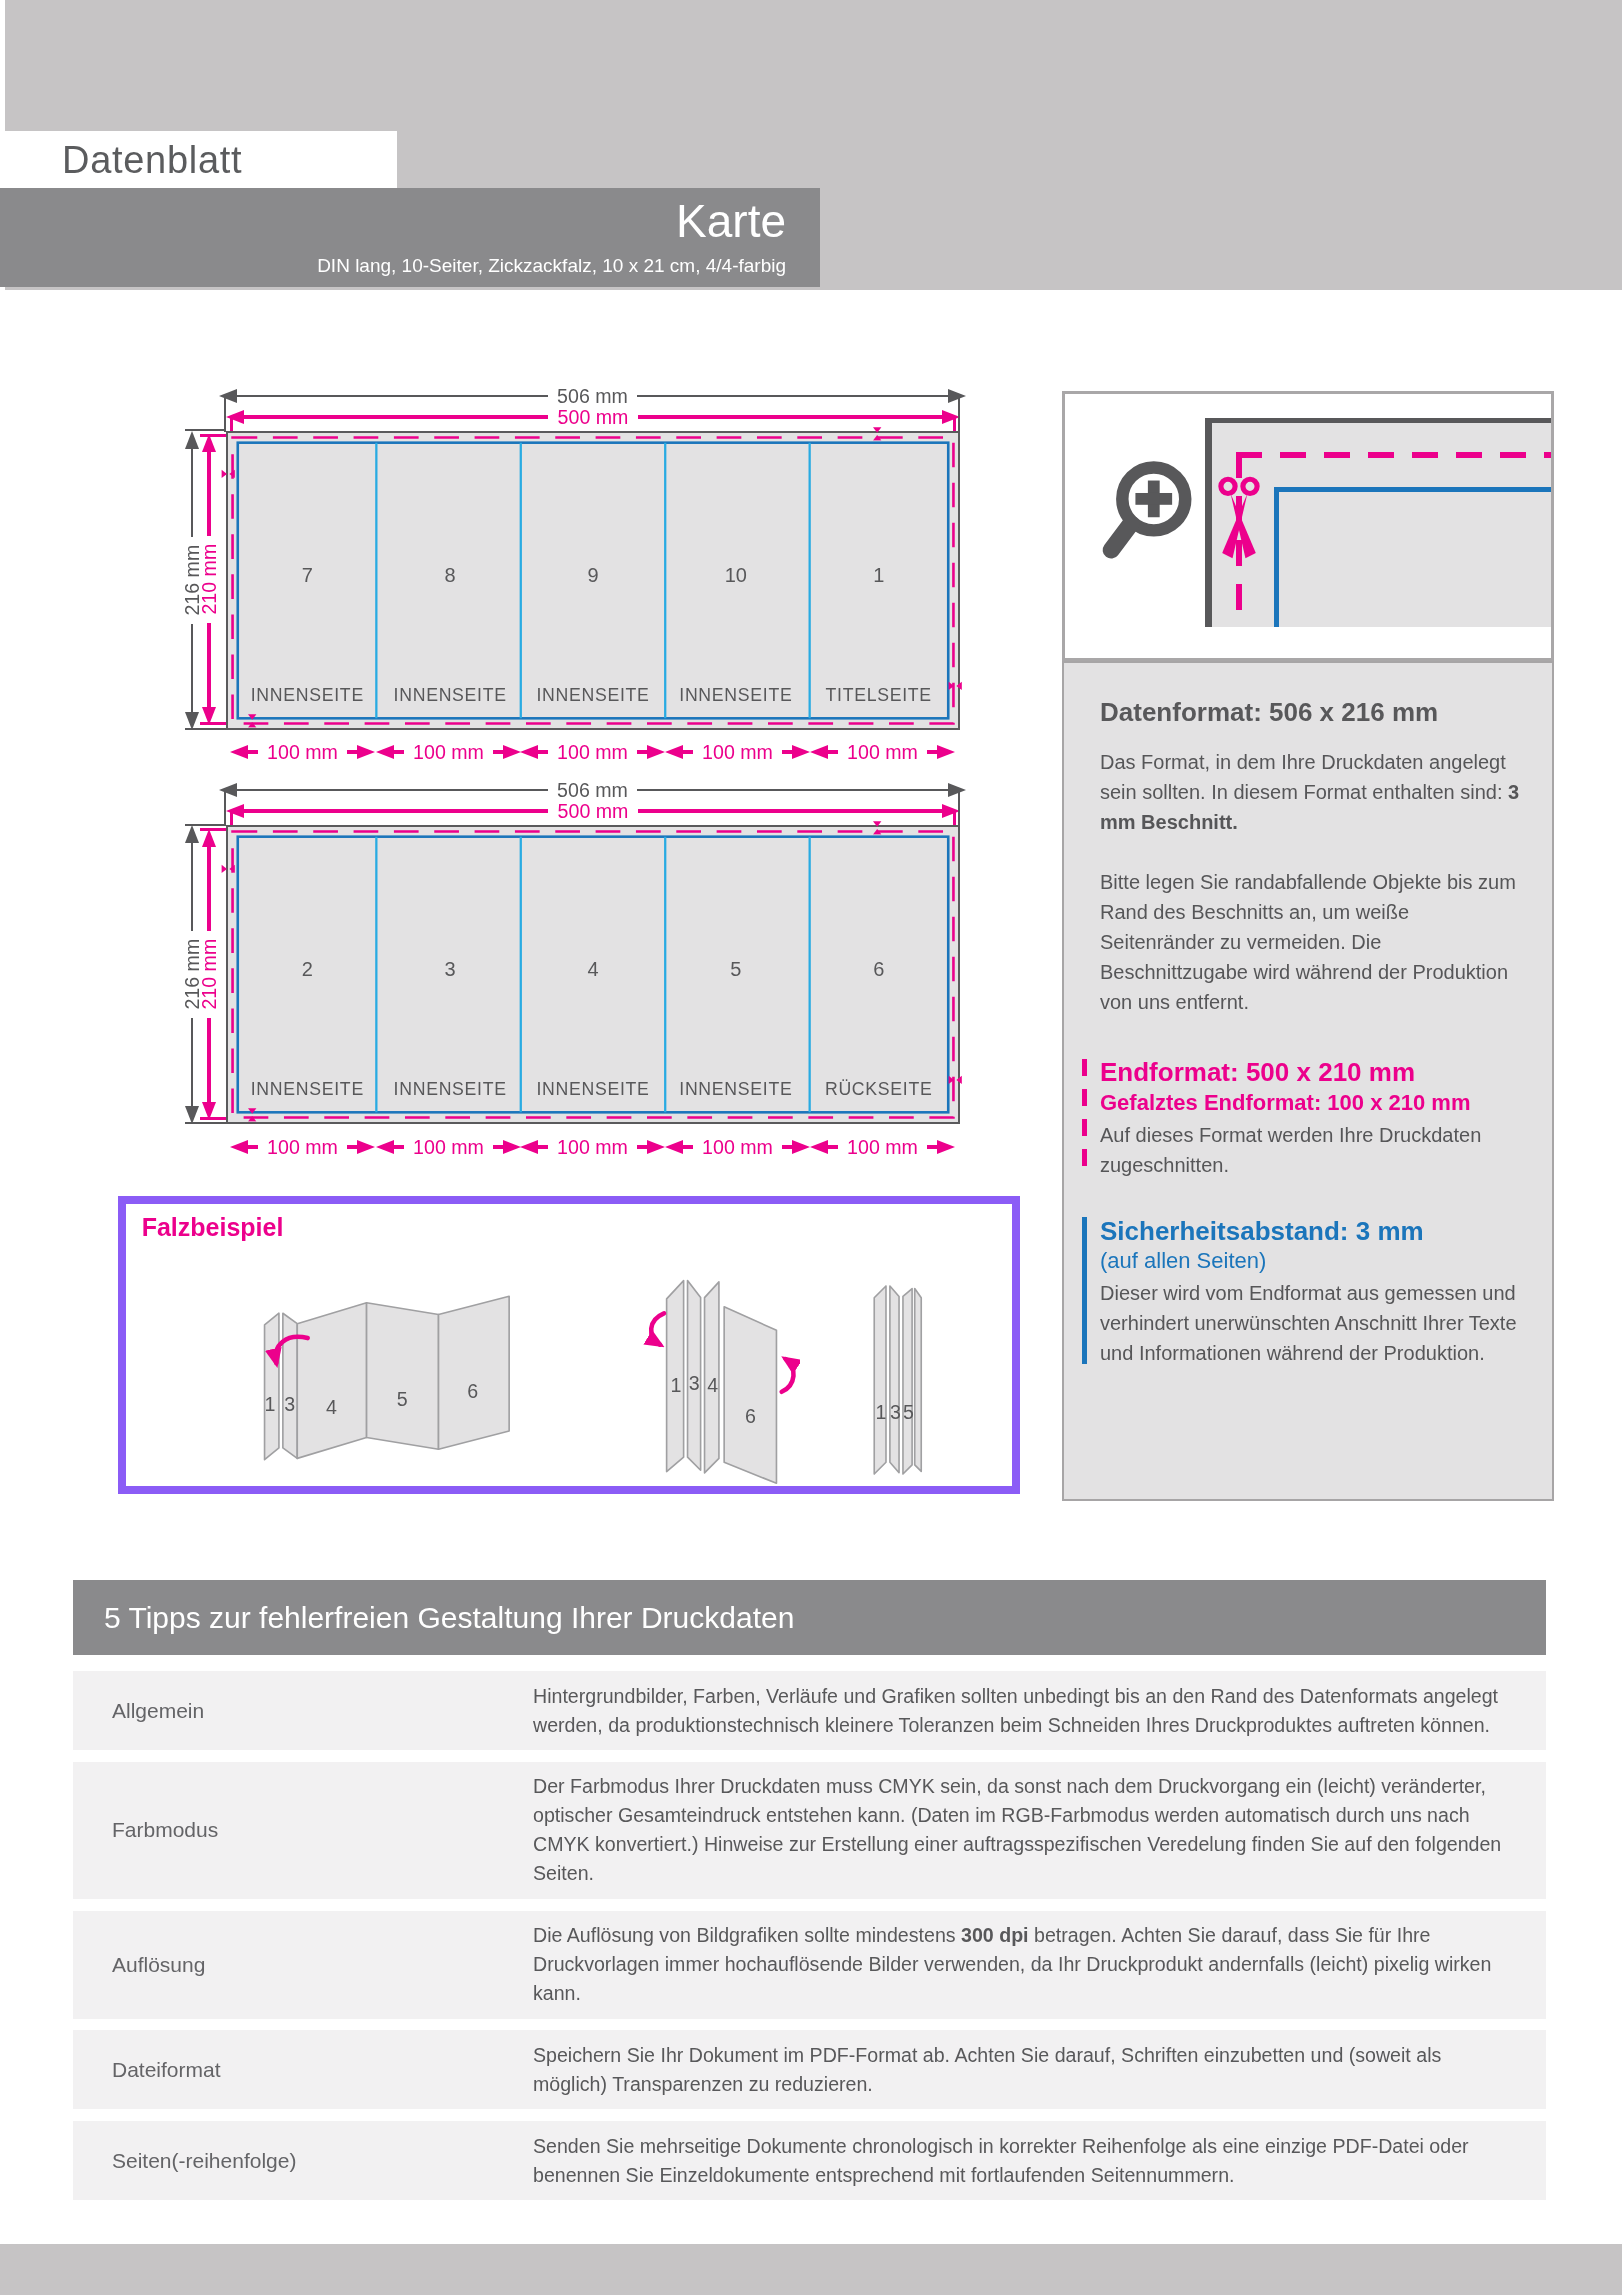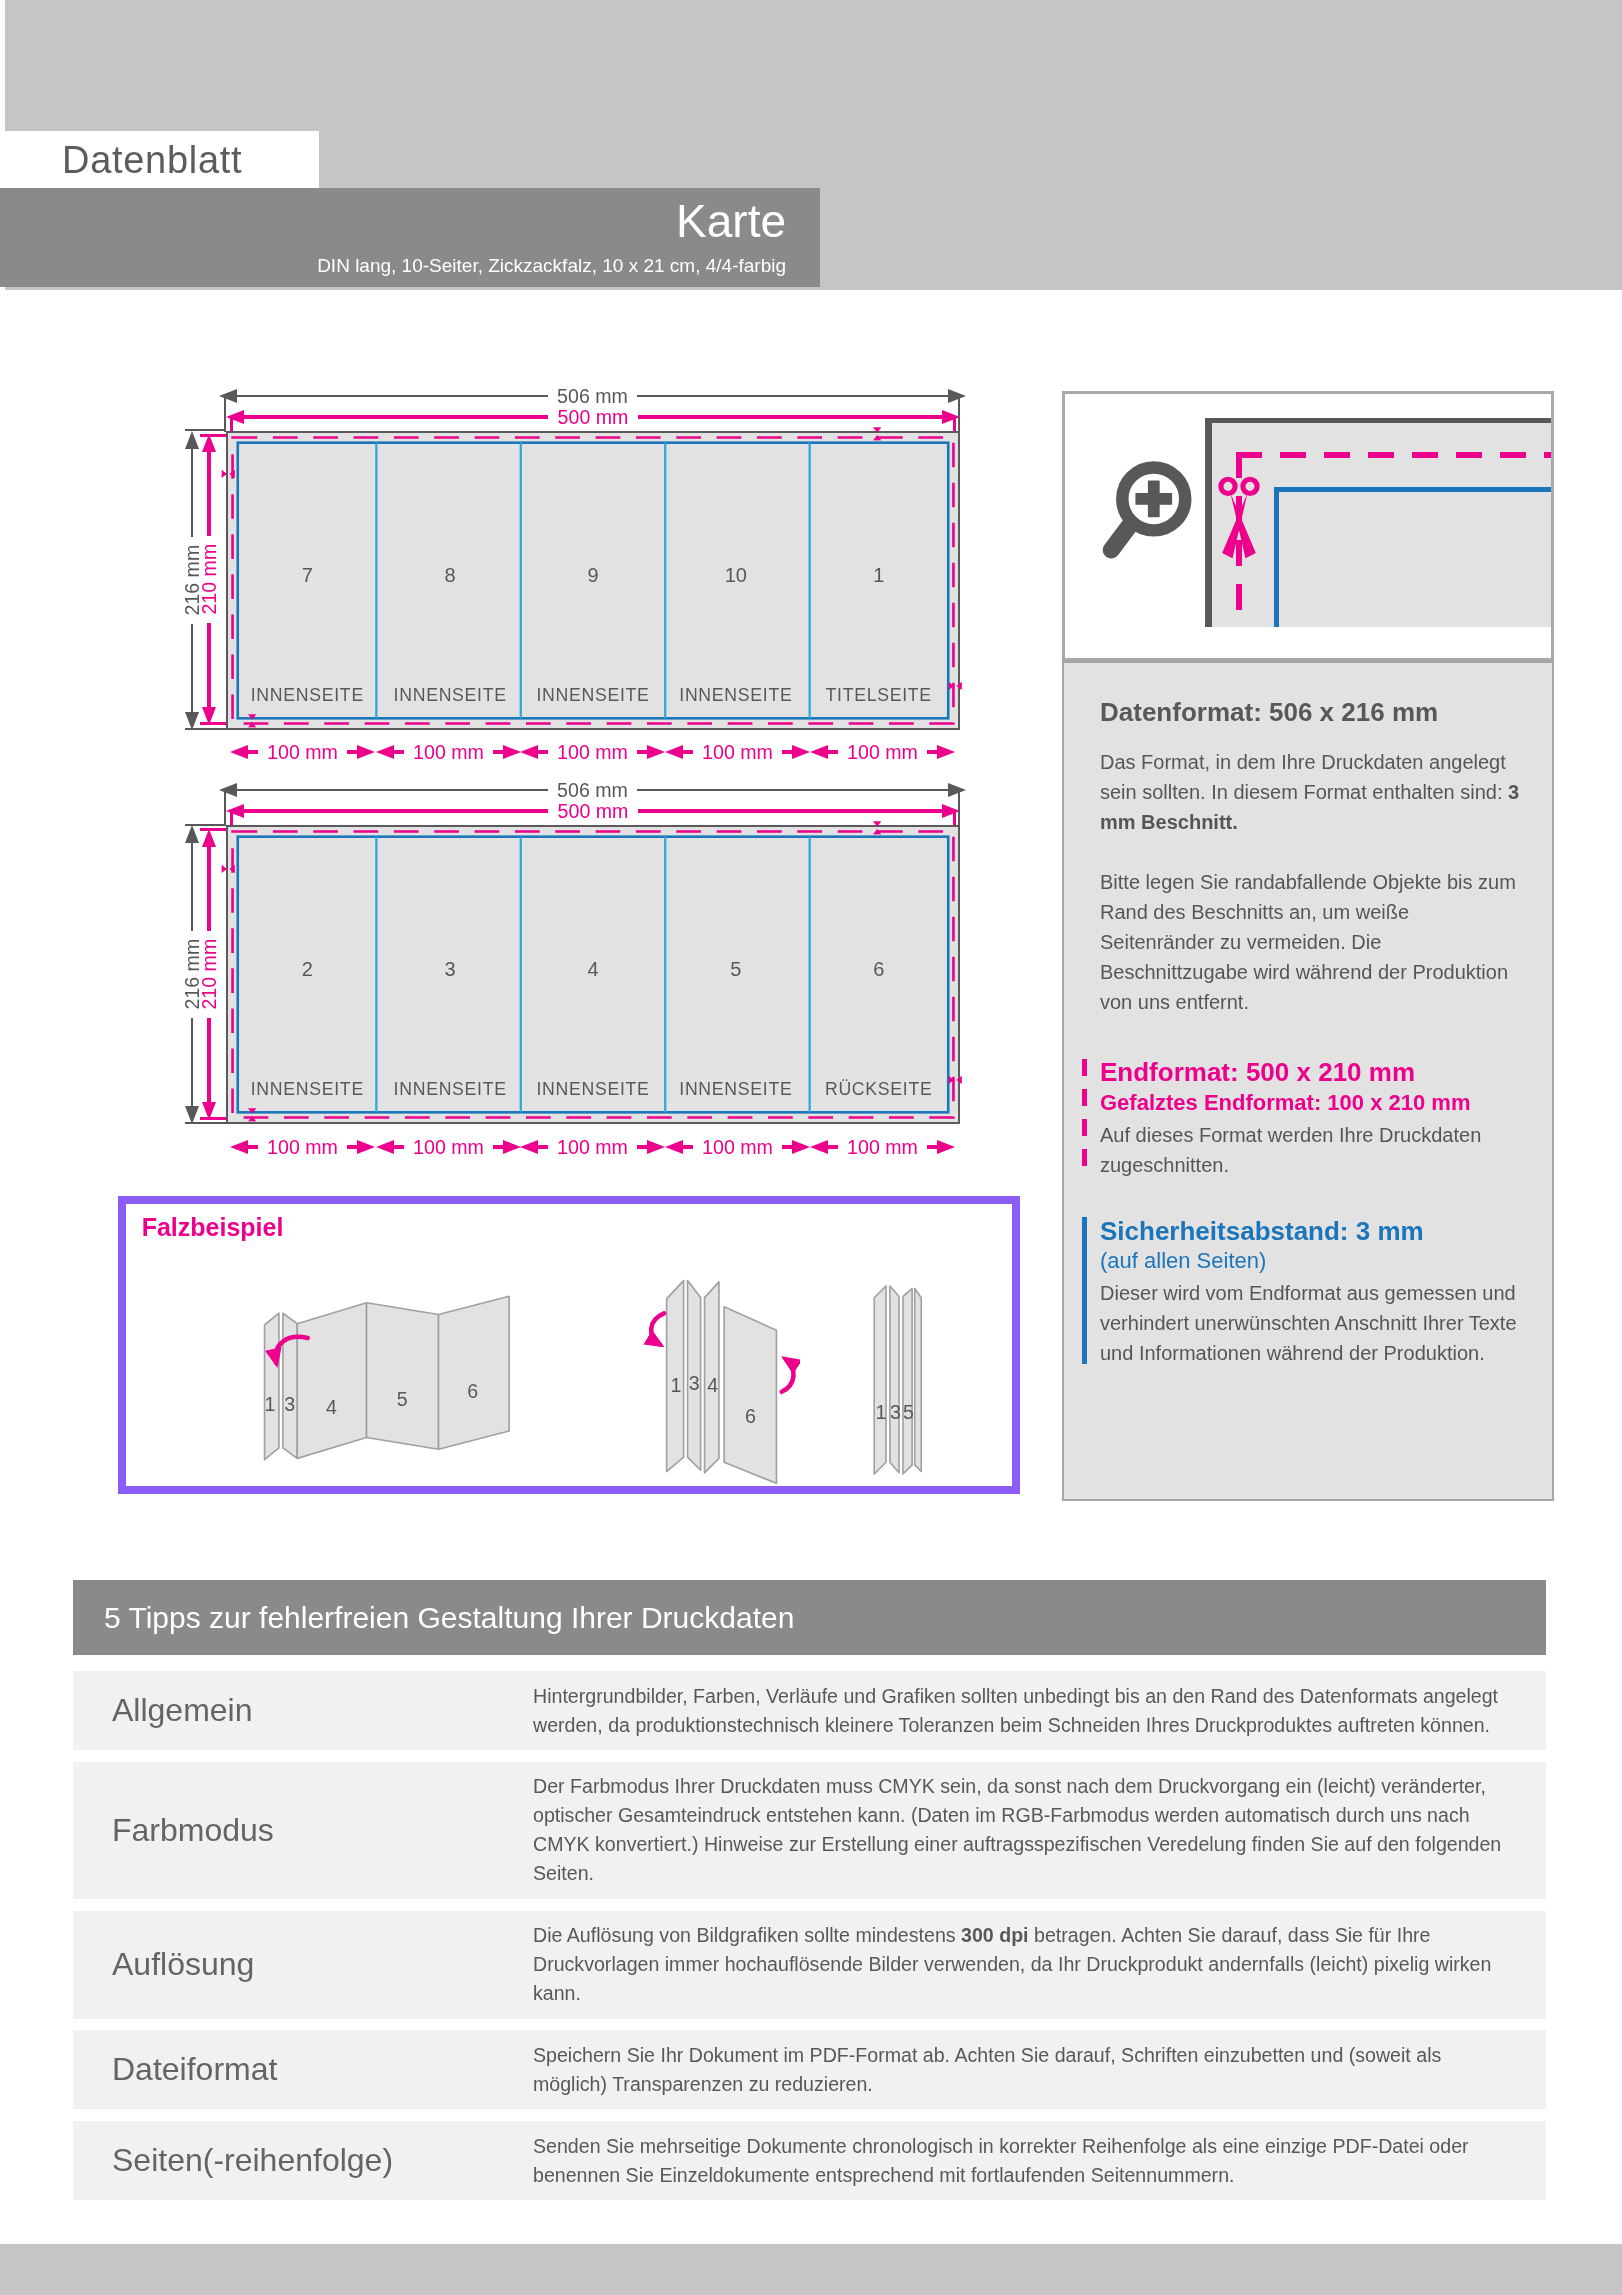--- a/index.html
+++ b/index.html
@@ -2,21 +2,21 @@
 <html style="font-size:10.5px"><head>
 <meta charset="utf-8">
 <style>
   html,body{margin:0;padding:0;background:#999;}
   .page{position:relative;width:1623px;height:2295px;background:#ffffff;overflow:hidden;
         font-family:"Liberation Sans","DejaVu Sans",sans-serif;color:#58585a;}
   .abs{position:absolute;}
 
   
   .top-band{left:5.2px;top:0;width:1618px;height:290px;background:#c6c4c5;}
-  .sheet-box{left:0;top:131px;width:319px;height:58px;background:#ffffff;display:flex;align-items:center;}
+  .sheet-box{left:0;top:131px;width:397px;height:58px;background:#ffffff;display:flex;align-items:center;}
   .sheet-box span{padding-left:62px;font-size:38px;color:#5b5c5e;letter-spacing:0.7px;}
   .title-band{left:0;top:188px;width:820px;height:99px;background:#8a8a8c;display:flex;flex-direction:column;
               align-items:flex-end;justify-content:center;padding-right:34px;box-sizing:border-box;}
   .title-band .t1{color:#fff;font-size:46px;line-height:1;}
   .title-band .t2{color:#fff;font-size:19px;margin-top:10.5px;}
 
   
   .hdim{position:absolute;display:flex;align-items:center;height:26px;}
   .vdim{position:absolute;display:flex;flex-direction:column;align-items:center;width:26px;}
   .gray{color:#58585a;}
@@ -69,21 +69,21 @@
 
   
   .dd{position:absolute;}
 
   
   .tips-head{left:73px;top:1580px;width:1473px;height:75px;background:#8a8a8c;display:flex;align-items:center;}
   .tips-head span{padding-left:31px;font-size:30px;color:#fff;}
   .tips-rows{left:73px;top:1671px;width:1473px;}
   .tip-row{background:#f2f1f2;display:flex;margin-bottom:11.8px;}
   .tip-label{width:460px;display:flex;align-items:center;box-sizing:border-box;padding-left:39px;
-             font-size:32px;color:#646467;}
+             font-size:21px;color:#646467;}
   .tip-body{flex:1;padding:10.5px 39px 10.5px 0;font-size:19.6px;line-height:29px;color:#58585a;}
   .b{font-weight:bold;}
 
   .footer-band{left:0;top:2244px;width:1623px;height:52px;background:#c6c4c5;}
 </style>
 </head>
 <body>
 
 <div class="page">
 

